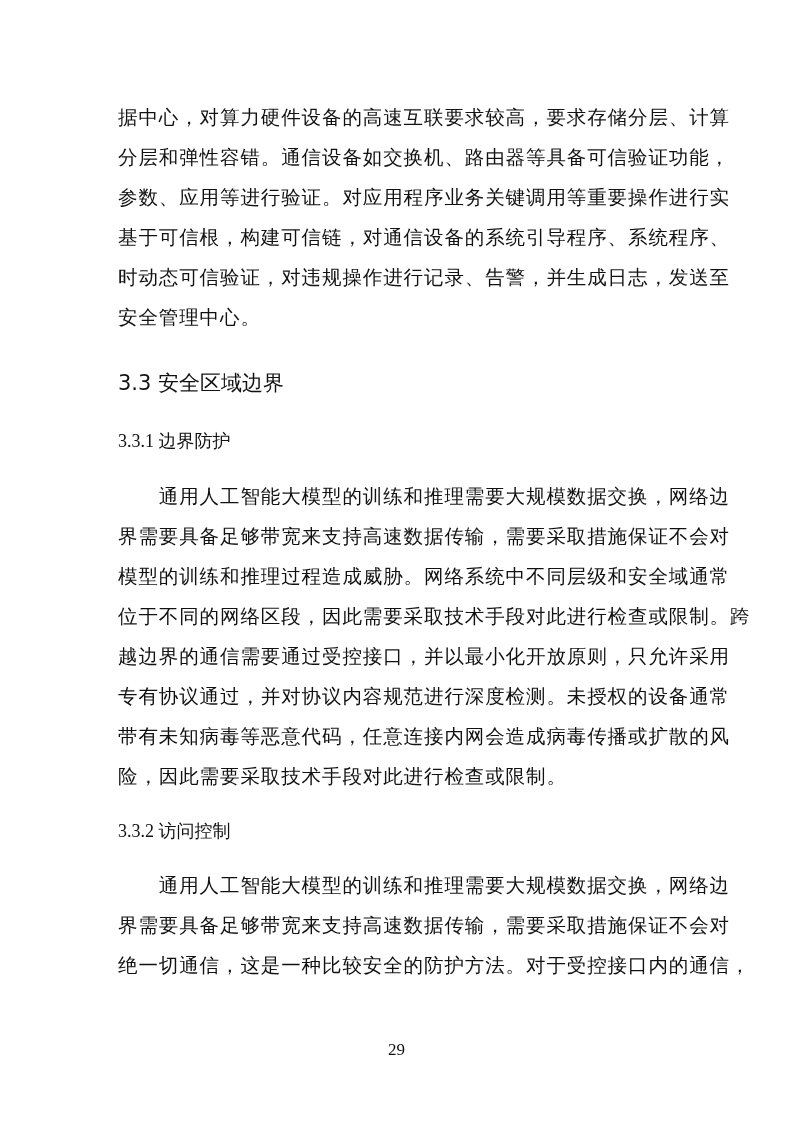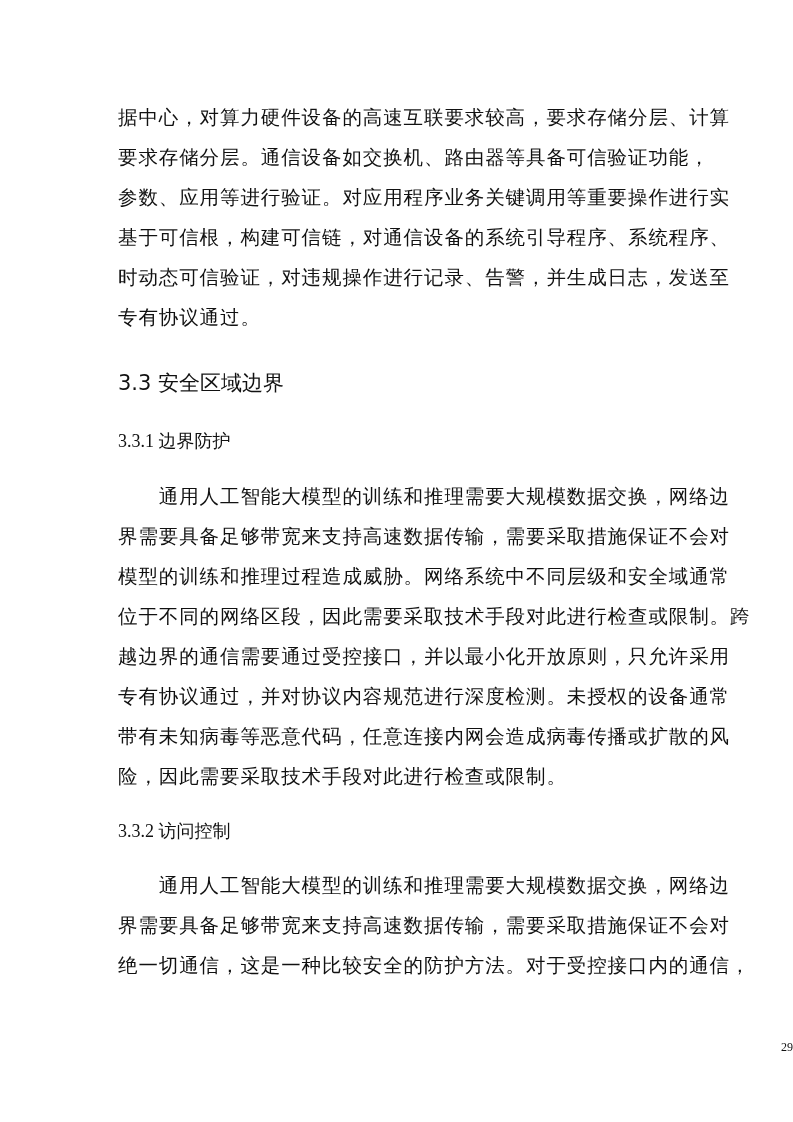--- a/index.html
+++ b/index.html
@@ -10,35 +10,35 @@
           font-size: 19.5px; line-height: 40px; letter-spacing: 0.9px;
           text-align: justify; text-align-last: left; }
   .para .line { display: block; height: 40px; white-space: nowrap; text-align: justify; text-align-last: justify; }
   .para .line.last { text-align-last: left; }
   .h2 { position: absolute; left: 118px; top: 367px; margin: 0;
         font-family: "DejaVu Sans", "Liberation Sans", sans-serif;
         font-size: 21px; font-weight: normal; line-height: 32px; }
   .h3 { position: absolute; left: 118px; margin: 0;
         font-family: "Liberation Serif", "DejaVu Serif", serif;
         font-size: 18px; font-weight: normal; line-height: 28px; }
-  .page-number { position: absolute; left: 0; width: 793px; top: 1040px; text-align: right;
-                 font-family: "Liberation Serif", serif; font-size: 12px; }
+  .page-number { position: absolute; left: 0; width: 793px; top: 1040px; text-align: center;
+                 font-family: "Liberation Serif", serif; font-size: 17px; }
 </style>
 </head>
 <body>
 
 <div class="page">
 
   <div class="para" style="top:98px;">
     <span class="line">据中心，对算力硬件设备的高速互联要求较高，要求存储分层、计算</span>
-    <span class="line">要求存储分层。通信设备如交换机、路由器等具备可信验证功能，</span>
+    <span class="line">分层和弹性容错。通信设备如交换机、路由器等具备可信验证功能，</span>
     <span class="line">参数、应用等进行验证。对应用程序业务关键调用等重要操作进行实</span>
     <span class="line">基于可信根，构建可信链，对通信设备的系统引导程序、系统程序、</span>
     <span class="line">时动态可信验证，对违规操作进行记录、告警，并生成日志，发送至</span>
-    <span class="line last">专有协议通过。</span>
+    <span class="line last">安全管理中心。</span>
   </div>
 
   <h2 class="h2">3.3  安全区域边界</h2>
 
   <h3 class="h3" style="top:427px;">3.3.1 边界防护</h3>
 
   <div class="para" style="top:477px;">
     <span class="line">　　通用人工智能大模型的训练和推理需要大规模数据交换，网络边</span>
     <span class="line">界需要具备足够带宽来支持高速数据传输，需要采取措施保证不会对</span>
     <span class="line">模型的训练和推理过程造成威胁。网络系统中不同层级和安全域通常</span>

